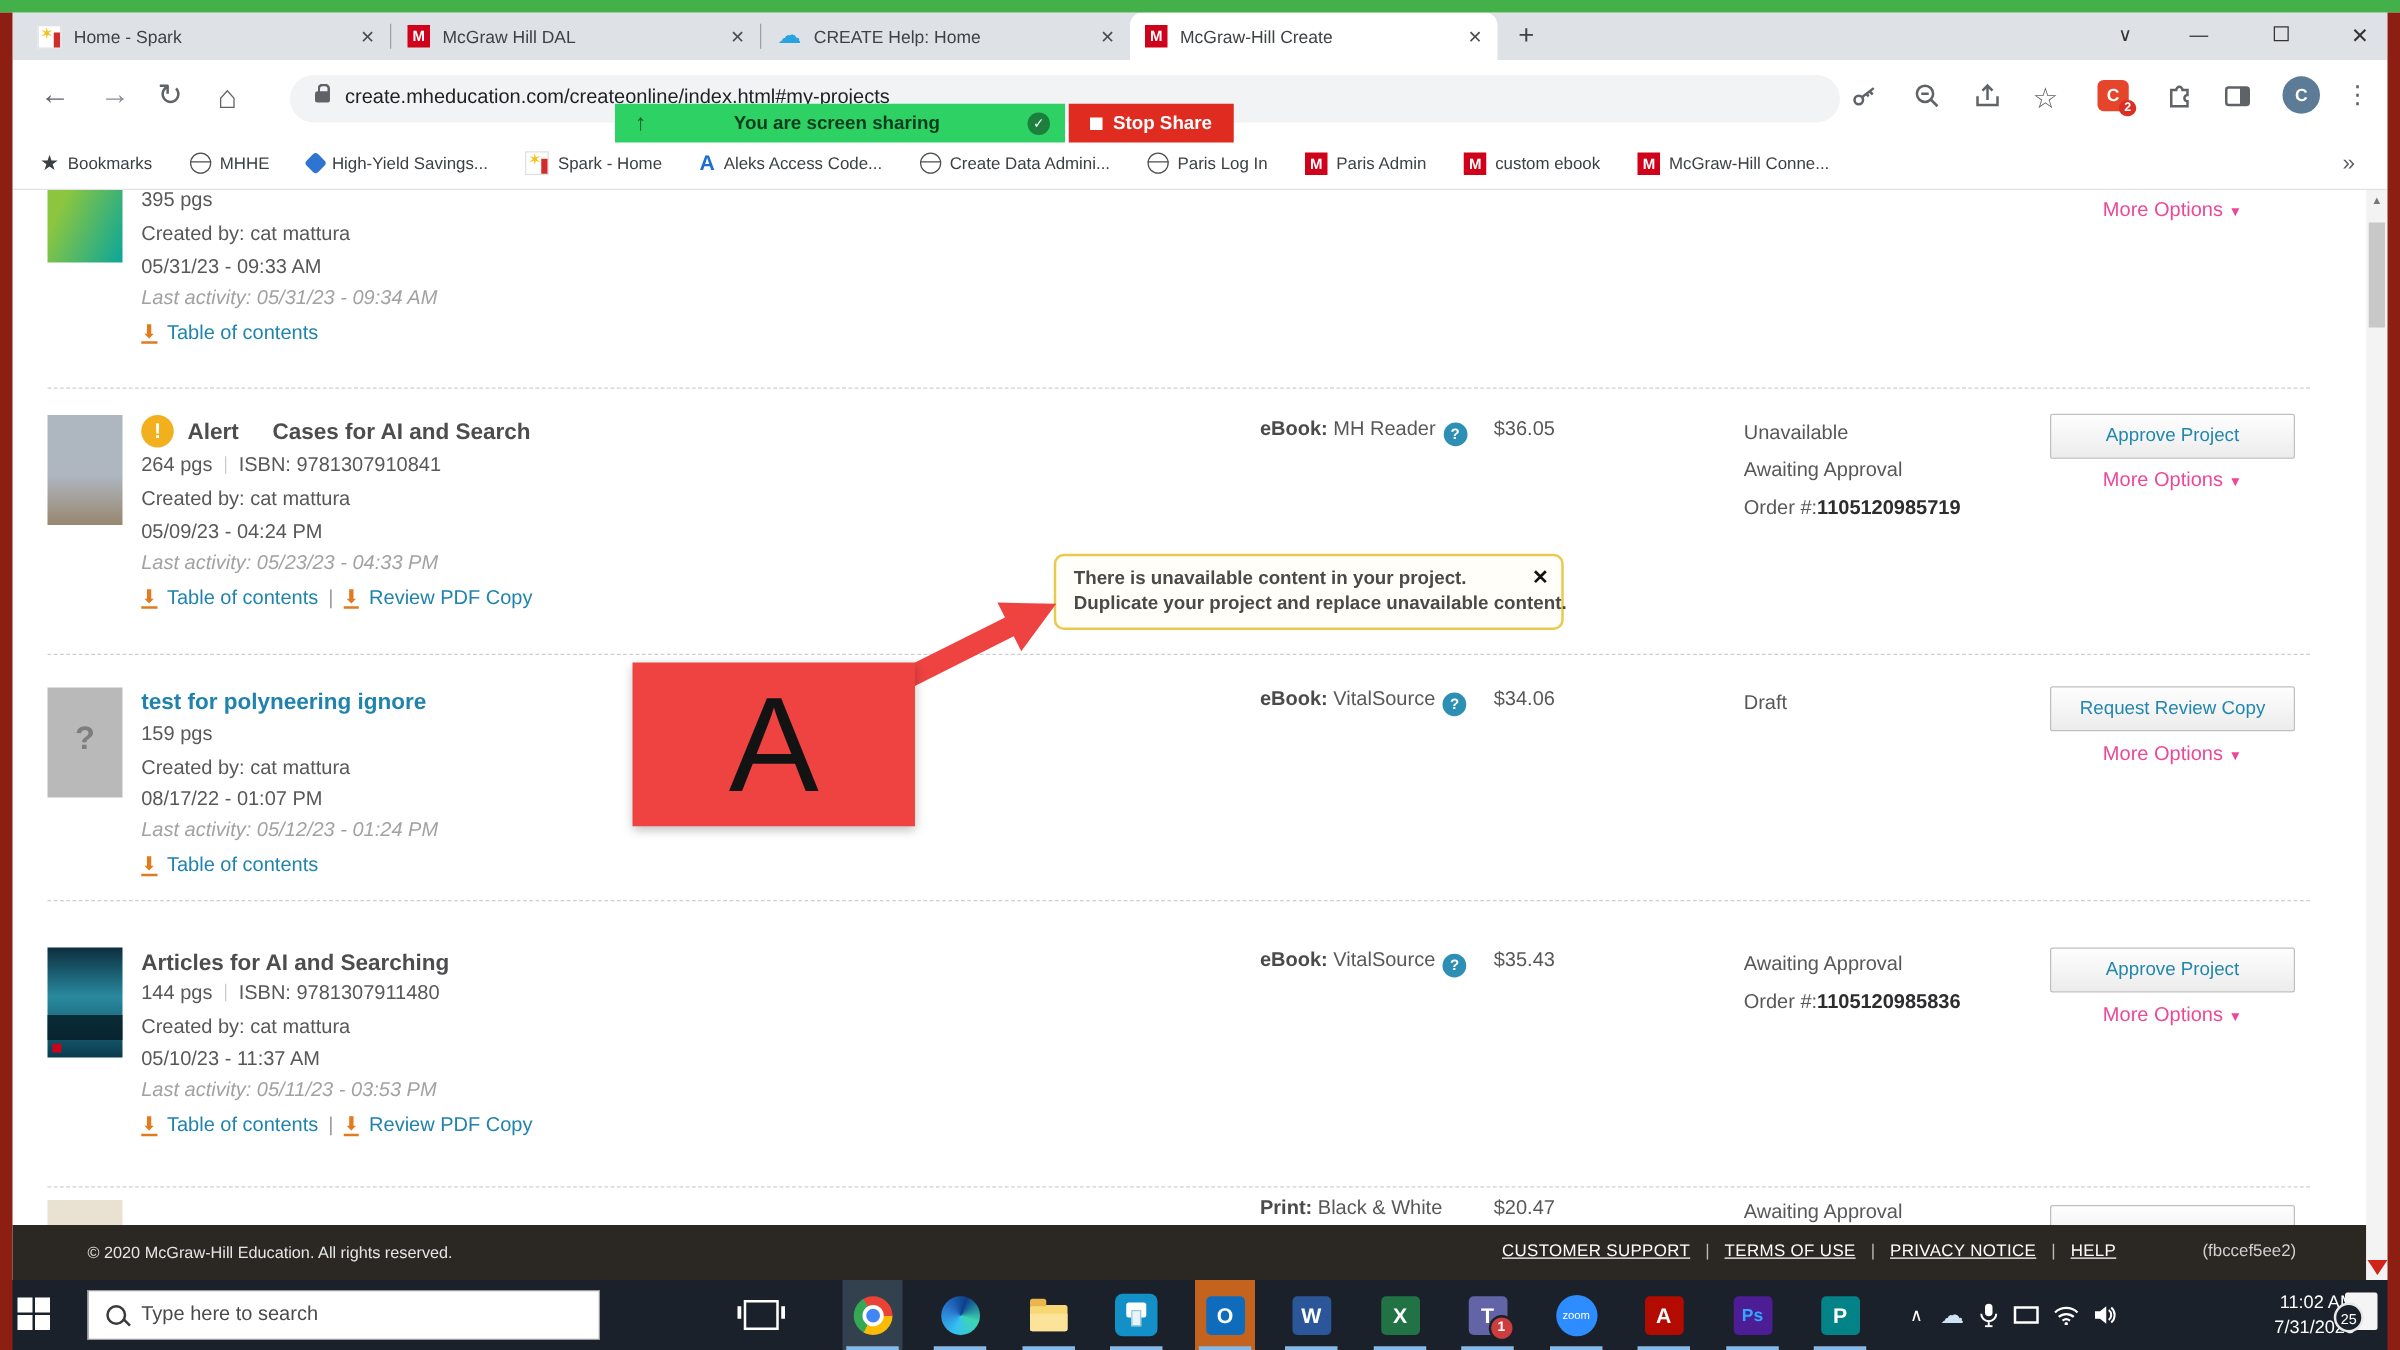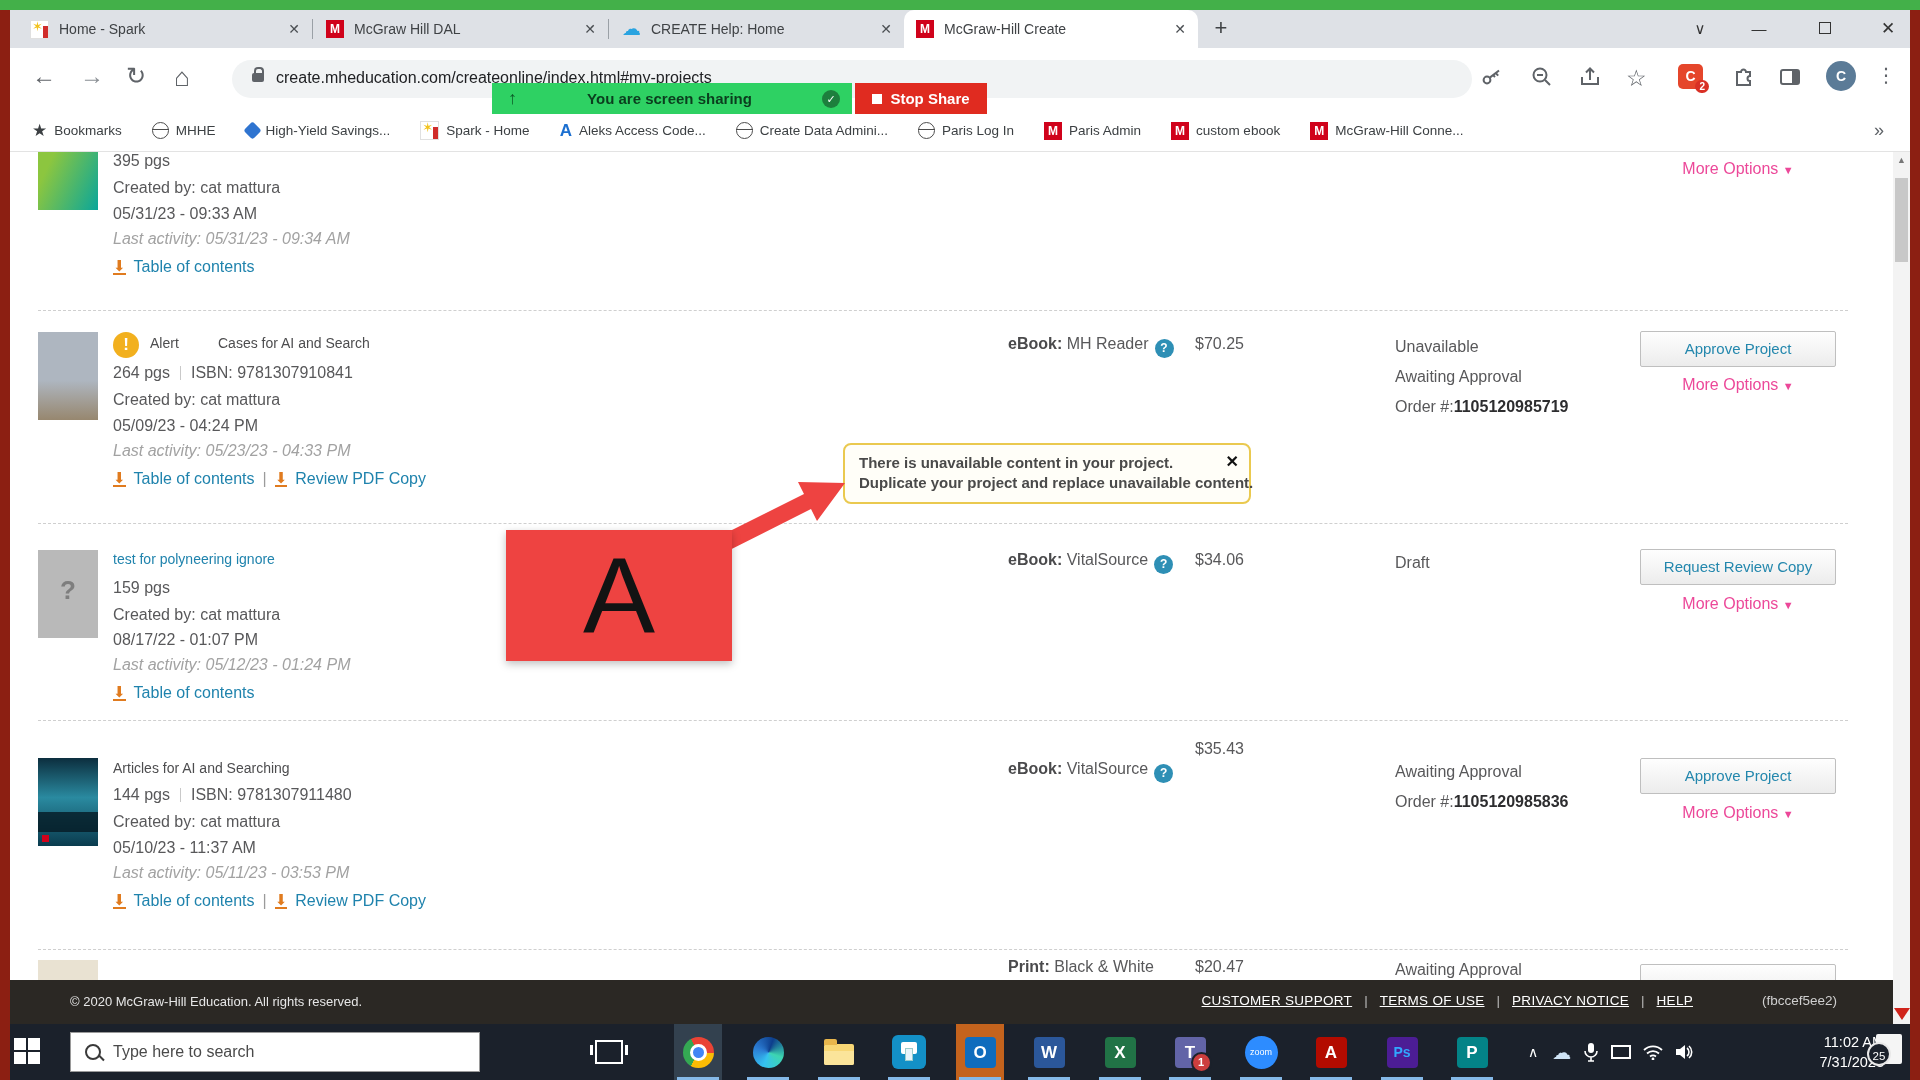--- a/index.html
+++ b/index.html
@@ -67,21 +67,21 @@
   .th0{background:linear-gradient(115deg,#8cc63f 0 30%,#0aa69a 100%);}
   .th0::before,.th0::after{content:"";position:absolute;border-radius:50%;background:#e8d9c8;}
   .th0::before{left:4px;top:-6px;width:24px;height:24px;background:#caa;}
   .th0::after{left:30px;top:-4px;width:26px;height:26px;background:#b9a28e;}
   .th1{background:linear-gradient(180deg,#aeb6c0 0 55%,#97876f 100%);}
   .th2{background:#b9b9b9;color:#7e7e7e;font-size:26px;font-weight:bold;text-align:center;line-height:80px;}
   .th3{background:linear-gradient(180deg,#0c2e3e 0%,#2a8aa0 45%,#0a3b4e 100%);}
   .th3::after{content:"";position:absolute;left:0;right:0;bottom:14px;height:20px;background:rgba(5,25,35,.8);}
   .th3::before{content:"";position:absolute;left:4px;bottom:4px;width:7px;height:7px;background:#d0021b;}
   .th4{background:#e9e2d2;}
-  .ptitle{position:absolute;font-size:14px;font-weight:normal;color:#4d4d4f;}
+  .ptitle{position:absolute;font-size:18px;font-weight:bold;color:#4d4d4f;}
   .ptitle.blue{color:#1f83ad;}
   .meta{position:absolute;left:103px;font-size:16px;color:#58585a;}
   .meta .vsep{display:inline-block;width:0;height:14px;border-left:1px solid #c9c9c9;margin:0 10px;vertical-align:-2px;}
   .ital{font-style:italic;color:#a2a2a2;}
   .linkline{position:absolute;left:103px;font-size:16px;color:#1f83ad;display:flex;align-items:center;gap:8px;}
   .dl{color:#e07b1f;font-size:15px;border-bottom:2px solid #e07b1f;line-height:14px;}
   .lsep{color:#9b9b9b;}
   .alert-ic{position:absolute;width:26px;height:26px;border-radius:50%;background:#f2b01e;color:#fff;font-weight:bold;font-size:17px;text-align:center;line-height:26px;}
   .col-ebook{position:absolute;left:998px;font-size:16px;color:#58585a;}
   .col-ebook b{color:#4a4a4c;}
@@ -313,21 +313,21 @@
     <div class="linkline" style="top:318px;">
       <span class="dl">⬇</span>
       <span>Table of contents</span>
       <span class="lsep">|</span>
       <span class="dl">⬇</span>
       <span>Review PDF Copy</span>
     </div>
     <div class="col-ebook" style="top:183px;">
       <b>eBook:</b> <span>MH Reader</span><span class="qm">?</span>
     </div>
-    <div class="col-price" style="top:183px;">$70.25</div>
+    <div class="col-price" style="top:183px;">$36.05</div>
     <div class="col-status" style="top:180px;">
       <span>Unavailable</span><br>
       <span>Awaiting Approval</span><br>
       <span>Order #:</span><b>1105120985719</b>
     </div>
     <div class="btn" style="top:179px;">Approve Project</div>
     <div class="moreopt" style="top:224px;"><span>More Options</span> <span class="caret">▼</span></div>
     <div class="sep" style="top:371px;"></div>
 
     <div class="tooltip">
@@ -373,21 +373,21 @@
     <div class="linkline" style="top:740px;">
       <span class="dl">⬇</span>
       <span>Table of contents</span>
       <span class="lsep">|</span>
       <span class="dl">⬇</span>
       <span>Review PDF Copy</span>
     </div>
     <div class="col-ebook" style="top:608px;">
       <b>eBook:</b> <span>VitalSource</span><span class="qm">?</span>
     </div>
-    <div class="col-price" style="top:588px;">$35.43</div>
+    <div class="col-price" style="top:608px;">$35.43</div>
     <div class="col-status" style="top:605px;">
       <span>Awaiting Approval</span><br>
       <span>Order #:</span><b>1105120985836</b>
     </div>
     <div class="btn" style="top:606px;">Approve Project</div>
     <div class="moreopt" style="top:652px;"><span>More Options</span> <span class="caret">▼</span></div>
     <div class="sep" style="top:797px;"></div>
 
     <div class="thumb th4" style="top:808px;height:40px;"></div>
     <div class="col-ebook" style="top:806px;">

